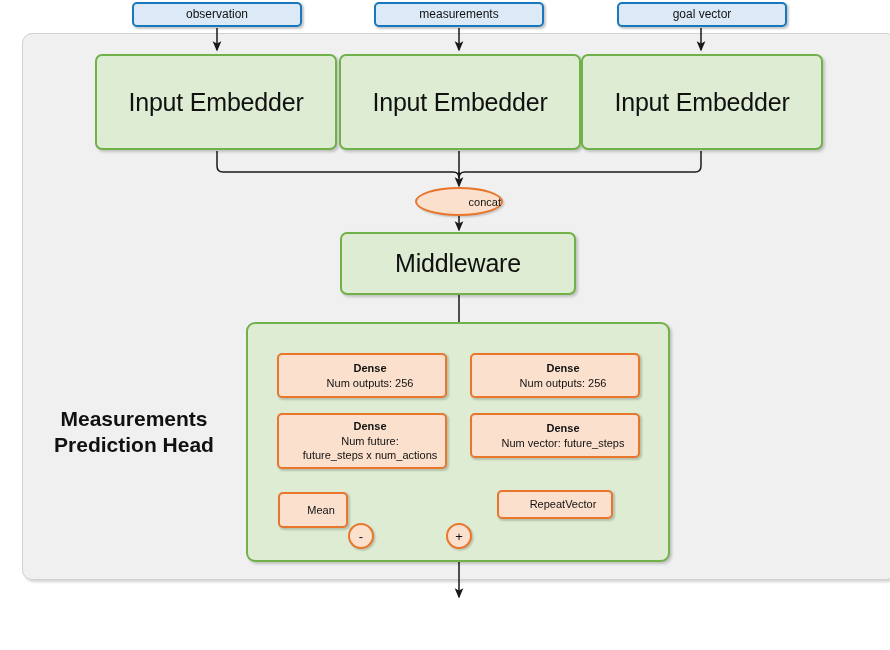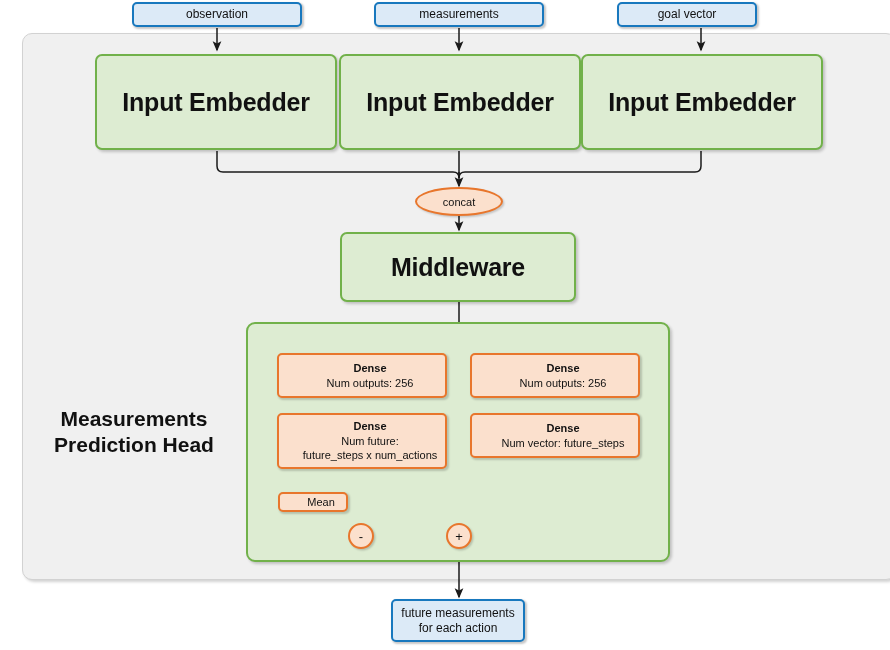--- a/index.html
+++ b/index.html
@@ -58,21 +58,21 @@
   }
   
   .green-box {
     background: #ddecd2;
     border: 2px solid #71b14a;
     border-radius: 7px;
     box-shadow: 2px 2px 3px rgba(0,0,0,0.2);
   }
   .green-box.big-title {
     font-size: 25px;
-    font-weight: bold;
+    font-weight: normal;
     letter-spacing: -0.2px;
   }
   
   .head-box {
     position: absolute;
     box-sizing: border-box;
     background: #ddecd2;
     border: 2px solid #71b14a;
     border-radius: 9px;
     box-shadow: 2px 2px 3px rgba(0,0,0,0.2);
@@ -90,21 +90,21 @@
   .orange-box .ttl { font-weight: bold; }
   
   .ellipse {
     position: absolute;
     box-sizing: border-box;
     background: #fbe0cd;
     border: 2px solid #e8762c;
     border-radius: 50%;
     display: flex;
     align-items: center;
-    justify-content: center;
+    justify-content: flex-end;
     font-size: 11px;
     color: #111;
     box-shadow: 1.5px 1.5px 2px rgba(0,0,0,0.18);
   }
   
   .op-circle {
     position: absolute;
     box-sizing: border-box;
     width: 26px; height: 26px;
     background: #fbe0cd;
@@ -183,78 +183,77 @@
 
     <path class="ln ar" d="M445,550 L445,597"></path>
   </svg>
 
   <div class="node io-box" style="left:118px; top:2px; width:170px; height:25px;">
     <span>observation</span>
   </div>
   <div class="node io-box" style="left:360px; top:2px; width:170px; height:25px;">
     <span>measurements</span>
   </div>
-  <div class="node io-box" style="left:603px; top:2px; width:140px; height:25px;">
+  <div class="node io-box" style="left:603px; top:2px; width:170px; height:25px;">
     <span>goal vector</span>
   </div>
 
   <div class="node green-box big-title" style="left:81px; top:54px; width:242px; height:96px;">
     <span>Input Embedder</span>
   </div>
   <div class="node green-box big-title" style="left:325px; top:54px; width:242px; height:96px;">
     <span>Input Embedder</span>
   </div>
   <div class="node green-box big-title" style="left:567px; top:54px; width:242px; height:96px;">
     <span>Input Embedder</span>
   </div>
 
   <div class="ellipse" style="left:401px; top:187px; width:88px; height:29px;">
     <span>concat</span>
   </div>
 
-  <div class="node green-box big-title" style="left:326px; top:232px; width:236px; height:70px;">
+  <div class="node green-box big-title" style="left:326px; top:232px; width:236px; height:63px;">
     <span>Middleware</span>
   </div>
 
   <div class="head-box" style="left:232px; top:322px; width:424px; height:240px;"></div>
 
   <div class="section-label">Measurements
 Prediction Head</div>
 
   <div class="node orange-box" style="left:263px; top:353px; width:170px; height:45px;">
     <span class="ttl">Dense</span>
     <span>Num outputs: 256</span>
   </div>
 
   <div class="node orange-box" style="left:263px; top:413px; width:170px; height:56px;">
     <span class="ttl">Dense</span>
     <span>Num future:</span>
     <span>future_steps x num_actions</span>
   </div>
 
-  <div class="node orange-box" style="left:264px; top:492px; width:70px; height:20px;">
+  <div class="node orange-box" style="left:264px; top:492px; width:70px; height:36px;">
     <span>Mean</span>
   </div>
 
   <div class="node orange-box" style="left:456px; top:353px; width:170px; height:45px;">
     <span class="ttl">Dense</span>
     <span>Num outputs: 256</span>
   </div>
 
   <div class="node orange-box" style="left:456px; top:413px; width:170px; height:45px;">
     <span class="ttl">Dense</span>
     <span>Num vector: future_steps</span>
   </div>
 
+  <div class="node orange-box" style="left:483px; top:490px; width:116px; height:29px;">
+    <span>RepeatVector</span>
+  </div>
 
   <div class="op-circle" style="left:334px; top:523px;">
     <span>-</span>
   </div>
   <div class="op-circle" style="left:432px; top:523px;">
     <span>+</span>
   </div>
 
-  <div class="node io-box" style="left:377px; top:599px; width:134px; height:43px;">
-    <span>future measurements</span>
-    <span>for each action</span>
-  </div>
 
 </div>
 
 </body></html>

